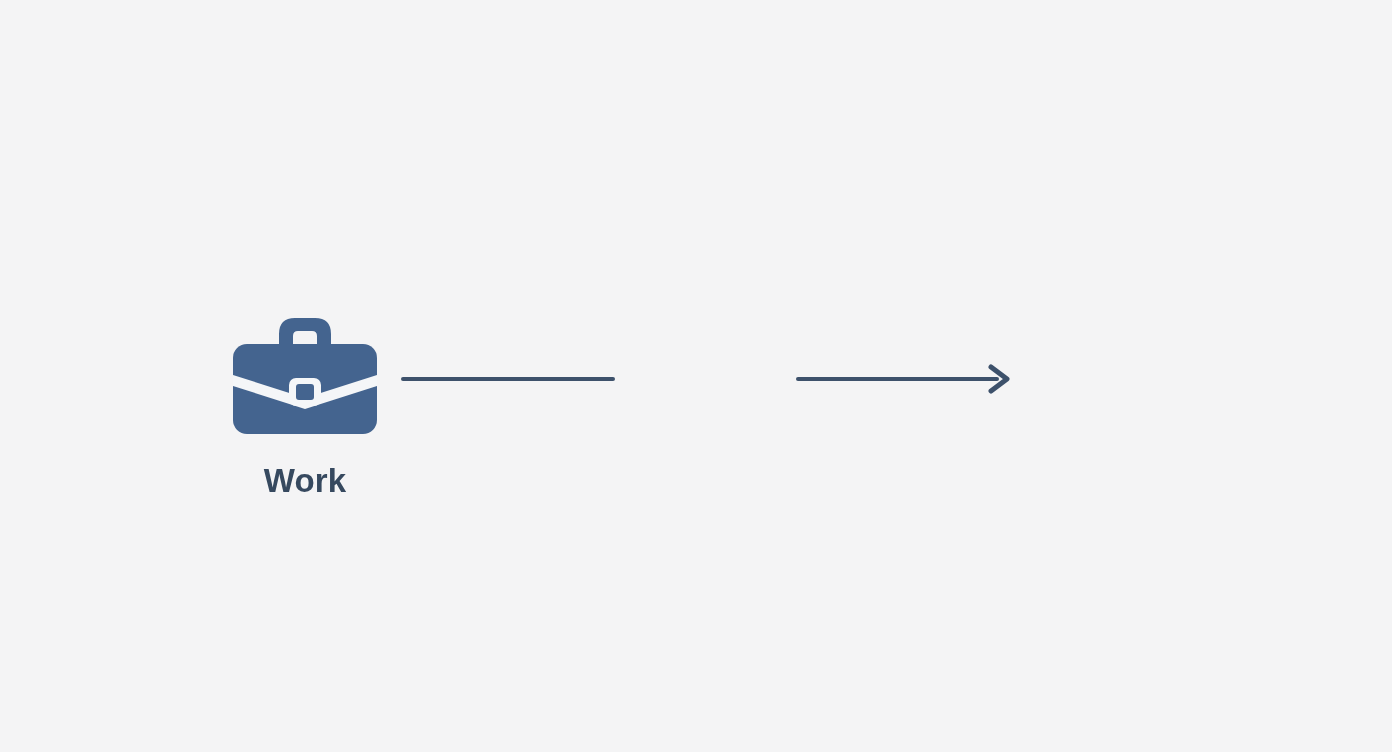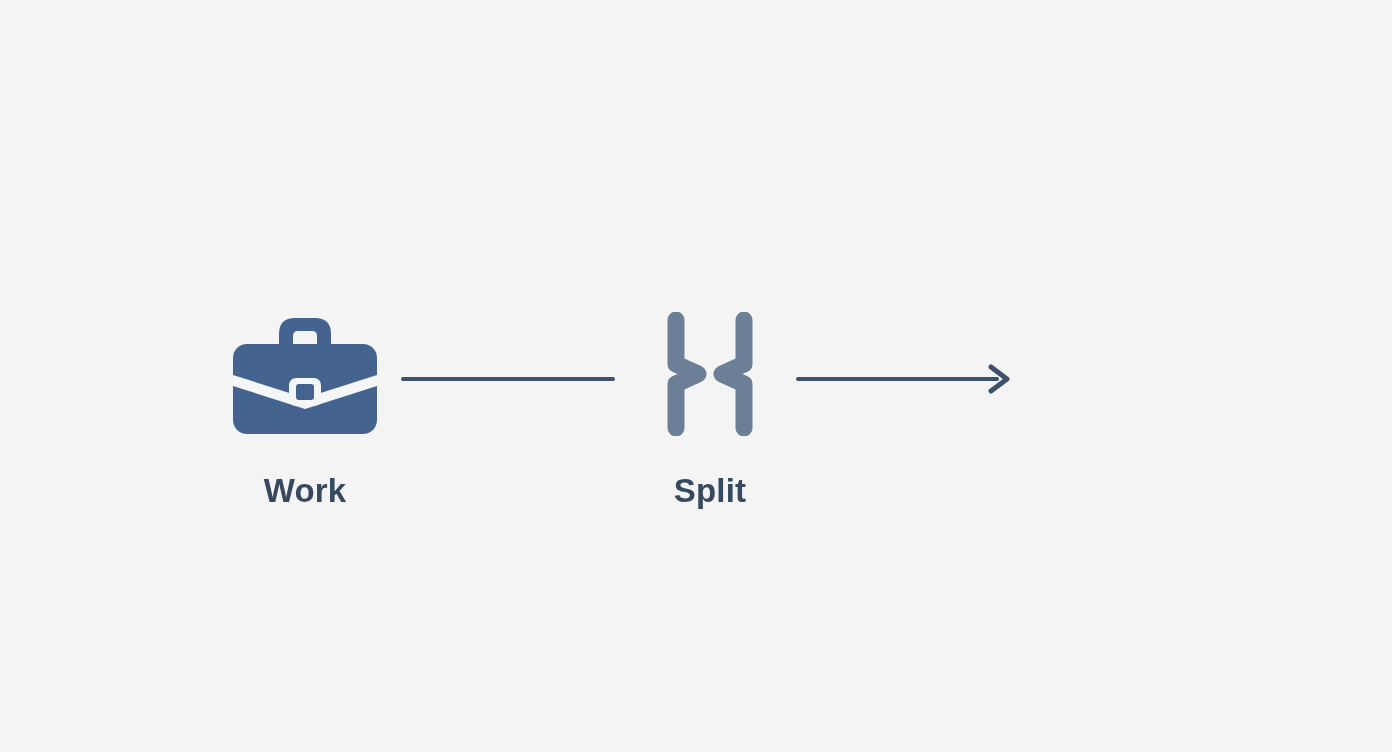--- a/index.html
+++ b/index.html
@@ -40,21 +40,21 @@
     align-items: center;
   }
 
   .node-icon {
     display: flex;
     align-items: center;
     justify-content: center;
   }
 
   .node-label {
-    margin-top: 38px;
+    margin-top: 28px;
     font-size: 33px;
     font-weight: 700;
     letter-spacing: 0.2px;
     color: #36495f;
     white-space: nowrap;
     line-height: 1;
   }
 
   
   #node-work      { left: 180px; top: 312px; width: 250px; }
@@ -97,31 +97,20 @@
     </div>
     <div class="node-label">Work</div>
   </div>
 
   <div class="connector" id="connector-1">
     <svg width="220" height="32" viewBox="0 0 220 32" aria-hidden="true">
       <line x1="3" y1="16" x2="213" y2="16" stroke="#3d516b" stroke-width="4" stroke-linecap="round"></line>
     </svg>
   </div>
 
-  <div class="node" id="node-split">
-    <div class="node-icon">
-      <svg width="92" height="124" viewBox="0 0 92 124" aria-hidden="true">
-
-        <path d="M12 8 L12 52 L34 62 L12 72 L12 116" fill="none" stroke="#6b7f96" stroke-width="17" stroke-linecap="round" stroke-linejoin="round"></path>
-
-        <path d="M80 8 L80 52 L58 62 L80 72 L80 116" fill="none" stroke="#6b7f96" stroke-width="17" stroke-linecap="round" stroke-linejoin="round"></path>
-      </svg>
-    </div>
-    <div class="node-label">Split</div>
-  </div>
 
   <div class="connector" id="connector-2">
     <svg width="220" height="32" viewBox="0 0 220 32" aria-hidden="true">
       <line x1="3" y1="16" x2="202" y2="16" stroke="#3d516b" stroke-width="4" stroke-linecap="round"></line>
       <path d="M196 4 L212 16 L196 28" fill="none" stroke="#3d516b" stroke-width="5" stroke-linecap="round" stroke-linejoin="round"></path>
     </svg>
   </div>
 
 
 </div>

